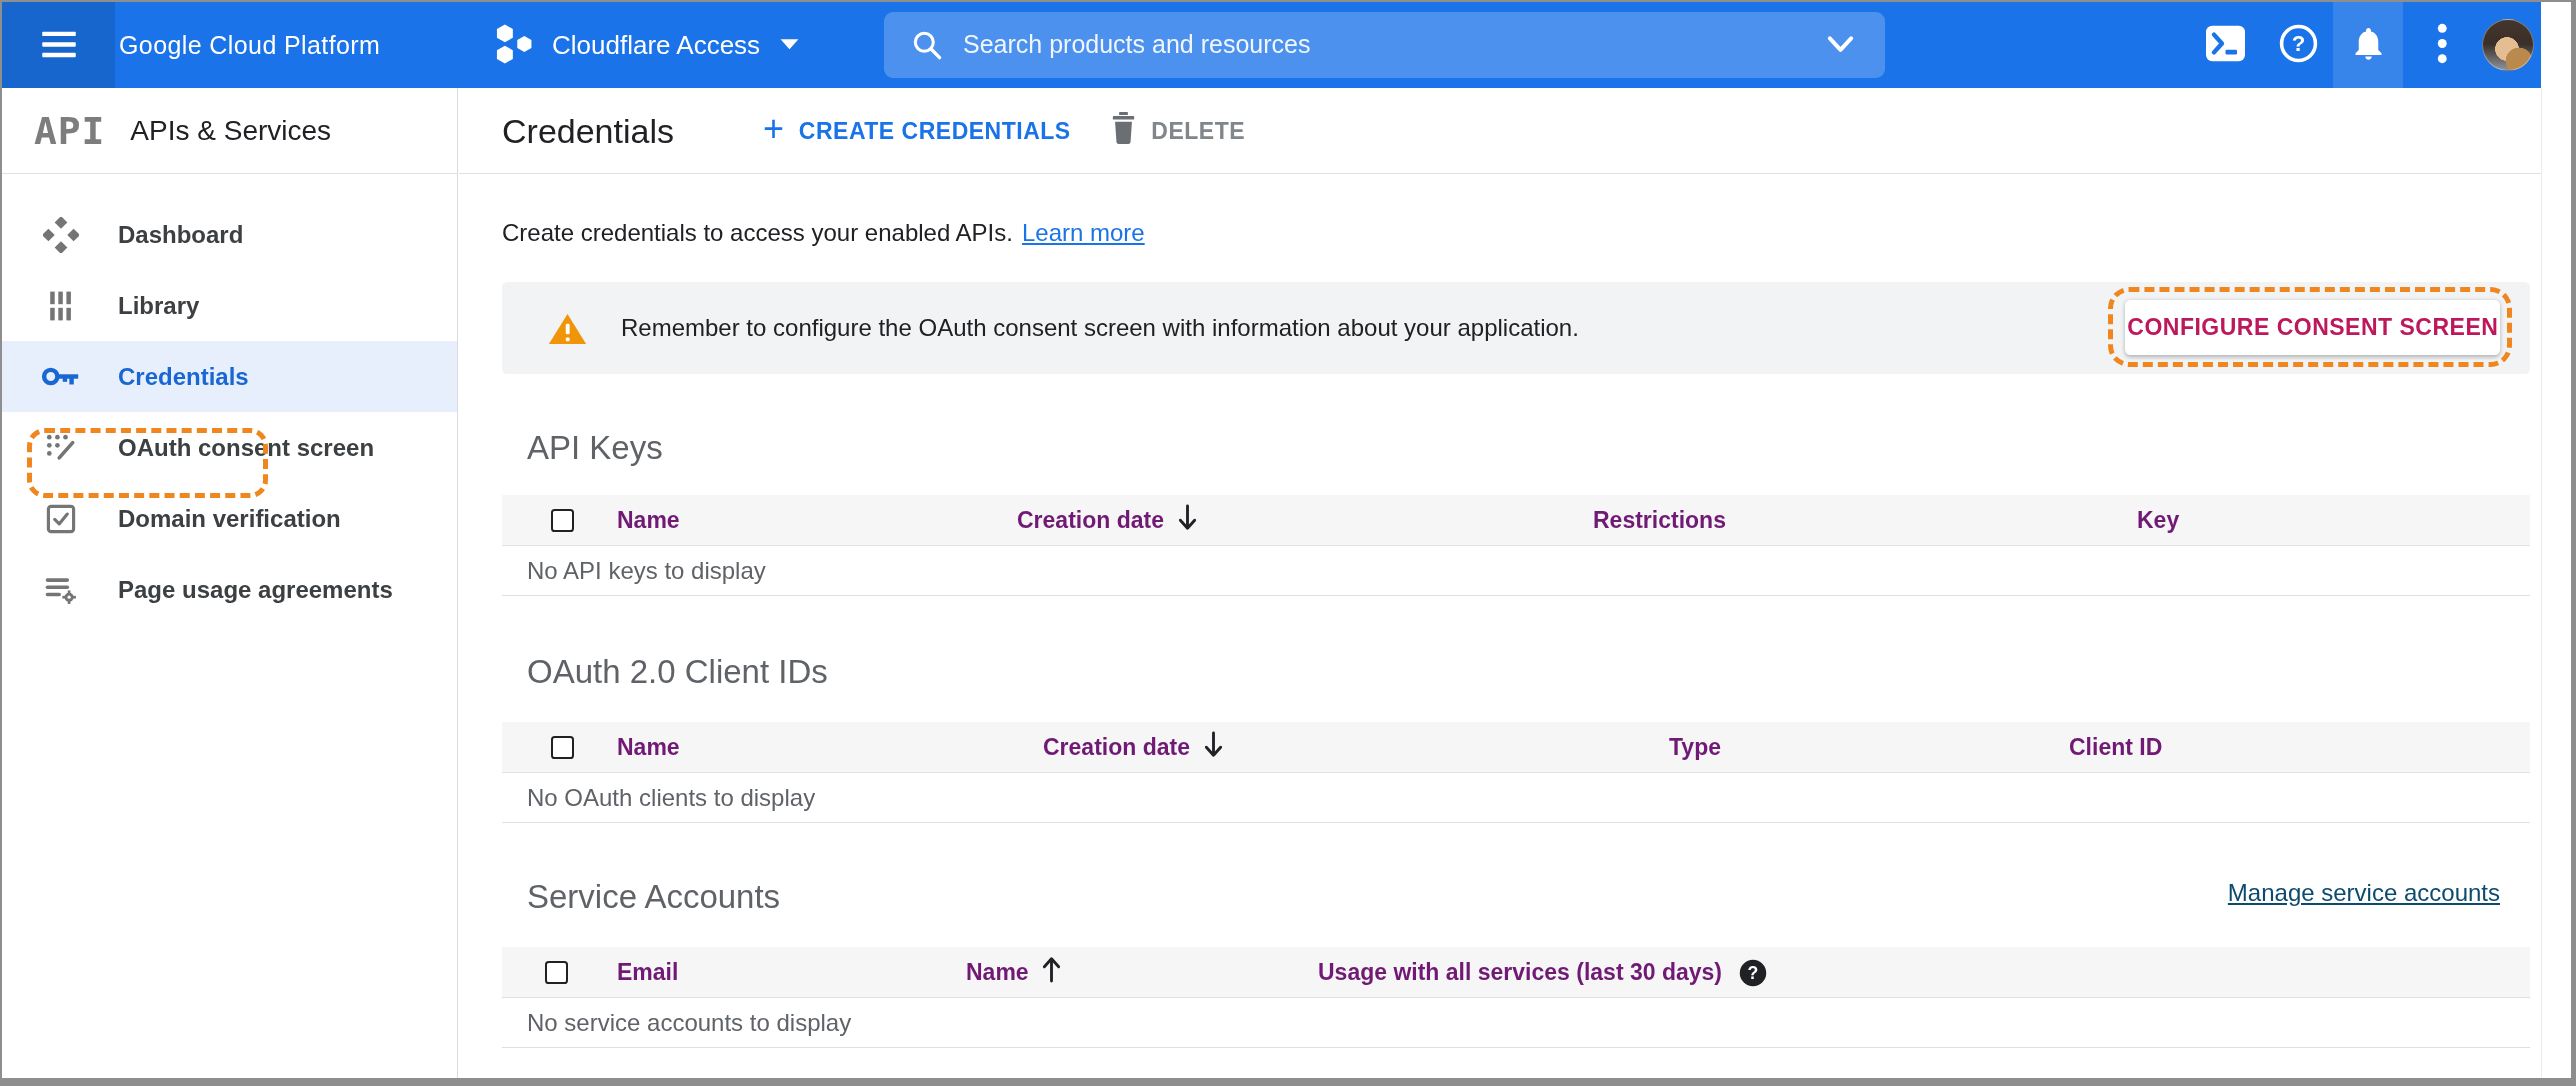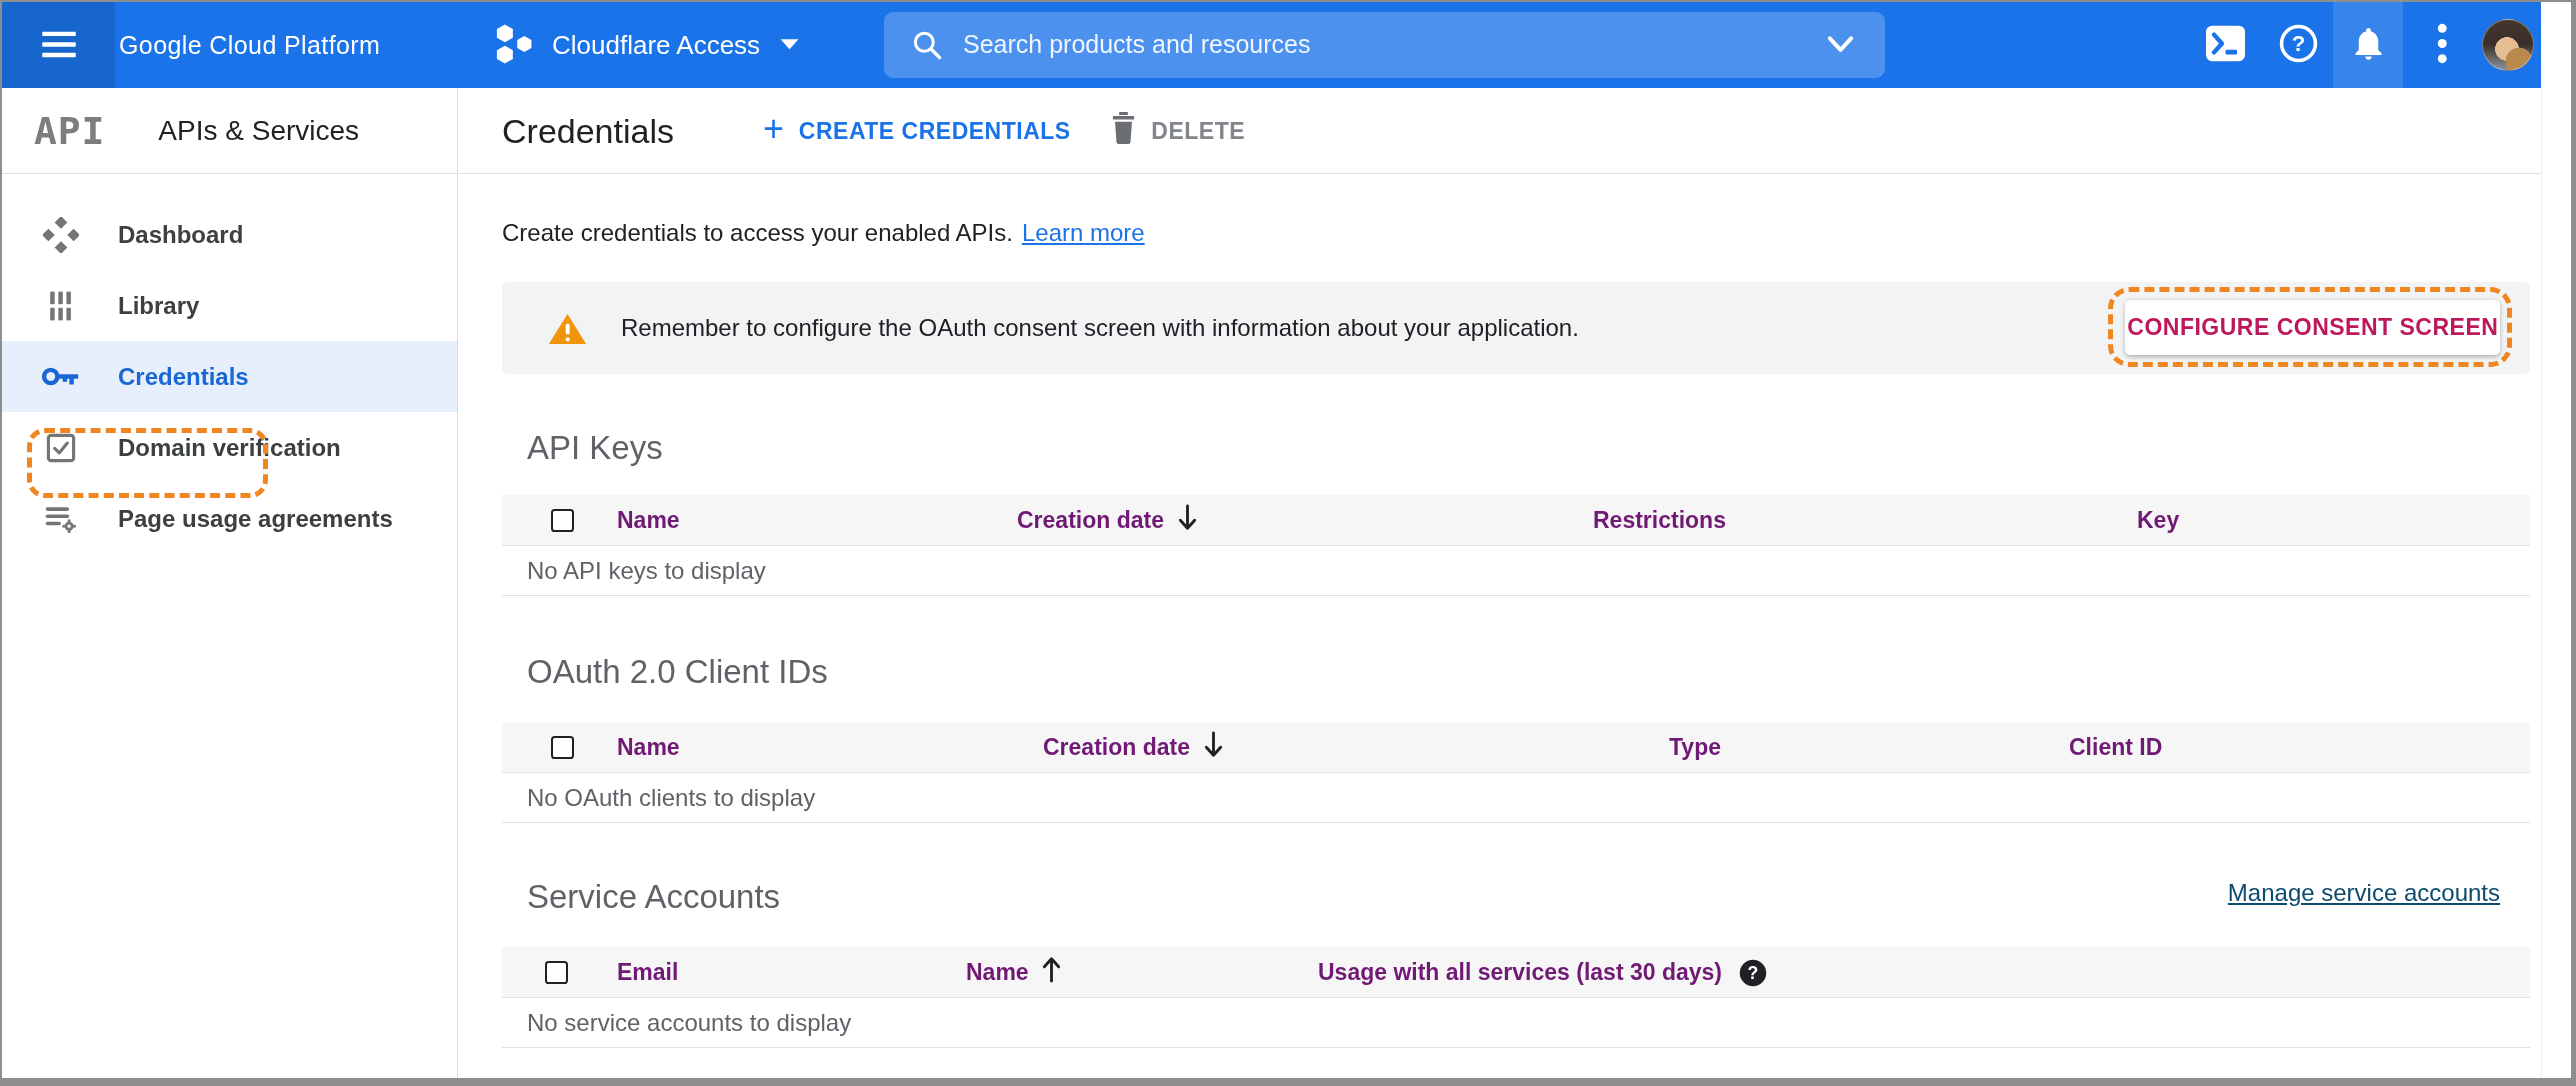--- a/index.html
+++ b/index.html
@@ -29,21 +29,21 @@
   .avatar{ position:absolute; left:2480px; top:17px; width:52px; height:52px; border-radius:50%; cursor:pointer;
     background:
       radial-gradient(circle at 72% 82%, #b9894e 0 24%, rgba(0,0,0,0) 25%),
       radial-gradient(circle at 48% 58%, #e5bd93 0 30%, rgba(0,0,0,0) 31%),
       linear-gradient(180deg, #43362e 0%, #3a2e28 48%, #8d939b 100%);
     border:1.8px solid rgba(255,255,255,0.35);
   }
 
   
   .sidebar{ position:absolute; left:0; top:86px; width:456px; bottom:0; background:#fff; border-right:0.9px solid #dadce0; }
-  .sb-head{ height:86px; display:flex; align-items:center; border-bottom:0.9px solid #e0e0e0;gap:28px; }
+  .sb-head{ height:86px; display:flex; align-items:center; border-bottom:0.9px solid #e0e0e0; }
   .sb-logo{ font-family:"DejaVu Sans Mono", monospace; font-weight:bold; font-size:38px; color:#7d7d7d; margin-left:32px; letter-spacing:0.9px; }
   .sb-title{ font-size:28px; color:#202124; margin-left:25px; }
   .sb-nav{ padding-top:25px;font-weight:bold; }
   .sb-item{ position:relative; height:71px; display:flex; align-items:center; cursor:pointer; color:#3c4043; }
   .sb-item .ic{ width:39px; display:flex; justify-content:center; margin-left:39px; }
   .sb-item .lbl{ margin-left:38px; font-size:24px; }
   .sb-item.active{ background:#e8effc; color:#1967d2; }
   .sb-item.active .lbl{ color:#1967d2; }
   .note-box{ position:absolute; border:5.4px dashed #f0861f; border-radius:18px; pointer-events:none; z-index:5; }
   .sb-note{ left:25px; top:340px; width:241px; height:70px; }
@@ -215,20 +215,36 @@
                 <g fill="#1967d2">
                   <rect x="18" y="13.5" width="24" height="5"></rect>
                   <rect x="32" y="16" width="5" height="9"></rect>
                   <rect x="24.5" y="16" width="5" height="6"></rect>
                 </g>
               </svg>
           </span>
           <span class="lbl">Credentials</span>
         </div>
 
+        <div class="sb-item">
+          <span class="ic">
+            <svg width="36" height="36" viewBox="0 0 40 40">
+                <g fill="#757575">
+                  <circle cx="7" cy="8" r="2.6"></circle>
+                  <circle cx="16" cy="8" r="2.6"></circle>
+                  <circle cx="25" cy="8" r="2.6"></circle>
+                  <circle cx="7" cy="17" r="2.6"></circle>
+                  <circle cx="7" cy="26" r="2.6"></circle>
+                  <circle cx="16" cy="17" r="2.6"></circle>
+                </g>
+                <line x1="33" y1="14" x2="18" y2="31" stroke="#757575" stroke-width="4" stroke-linecap="round"></line>
+              </svg>
+          </span>
+          <span class="lbl">OAuth consent screen</span>
+        </div>
 
         <div class="sb-item">
           <span class="ic">
             <svg width="36" height="36" viewBox="0 0 40 40">
                 <rect x="6" y="6" width="28" height="28" rx="3" fill="none" stroke="#757575" stroke-width="3.5"></rect>
                 <path d="M13 20.5 L18 25.5 L27 14.5" fill="none" stroke="#757575" stroke-width="3.5" stroke-linecap="round" stroke-linejoin="round"></path>
               </svg>
           </span>
           <span class="lbl">Domain verification</span>
         </div>

